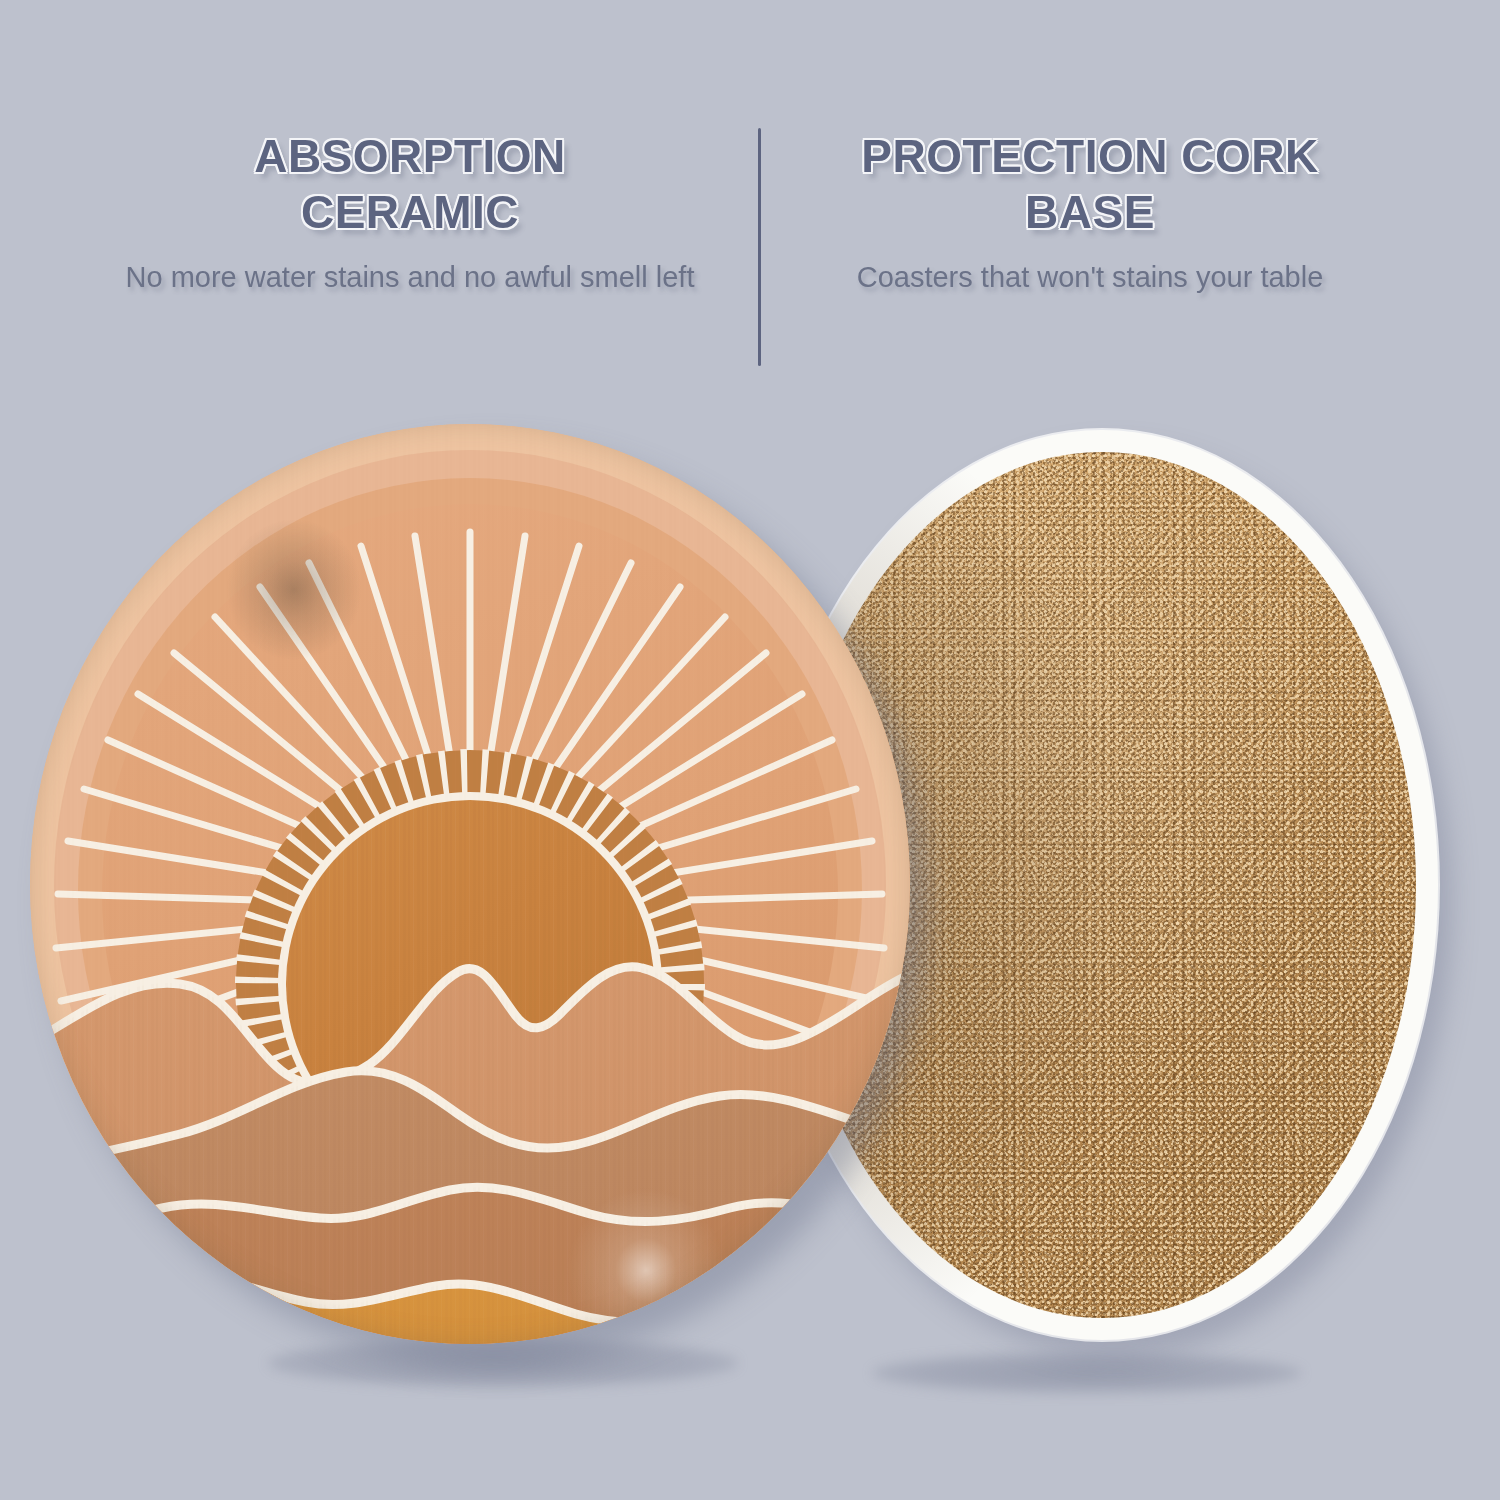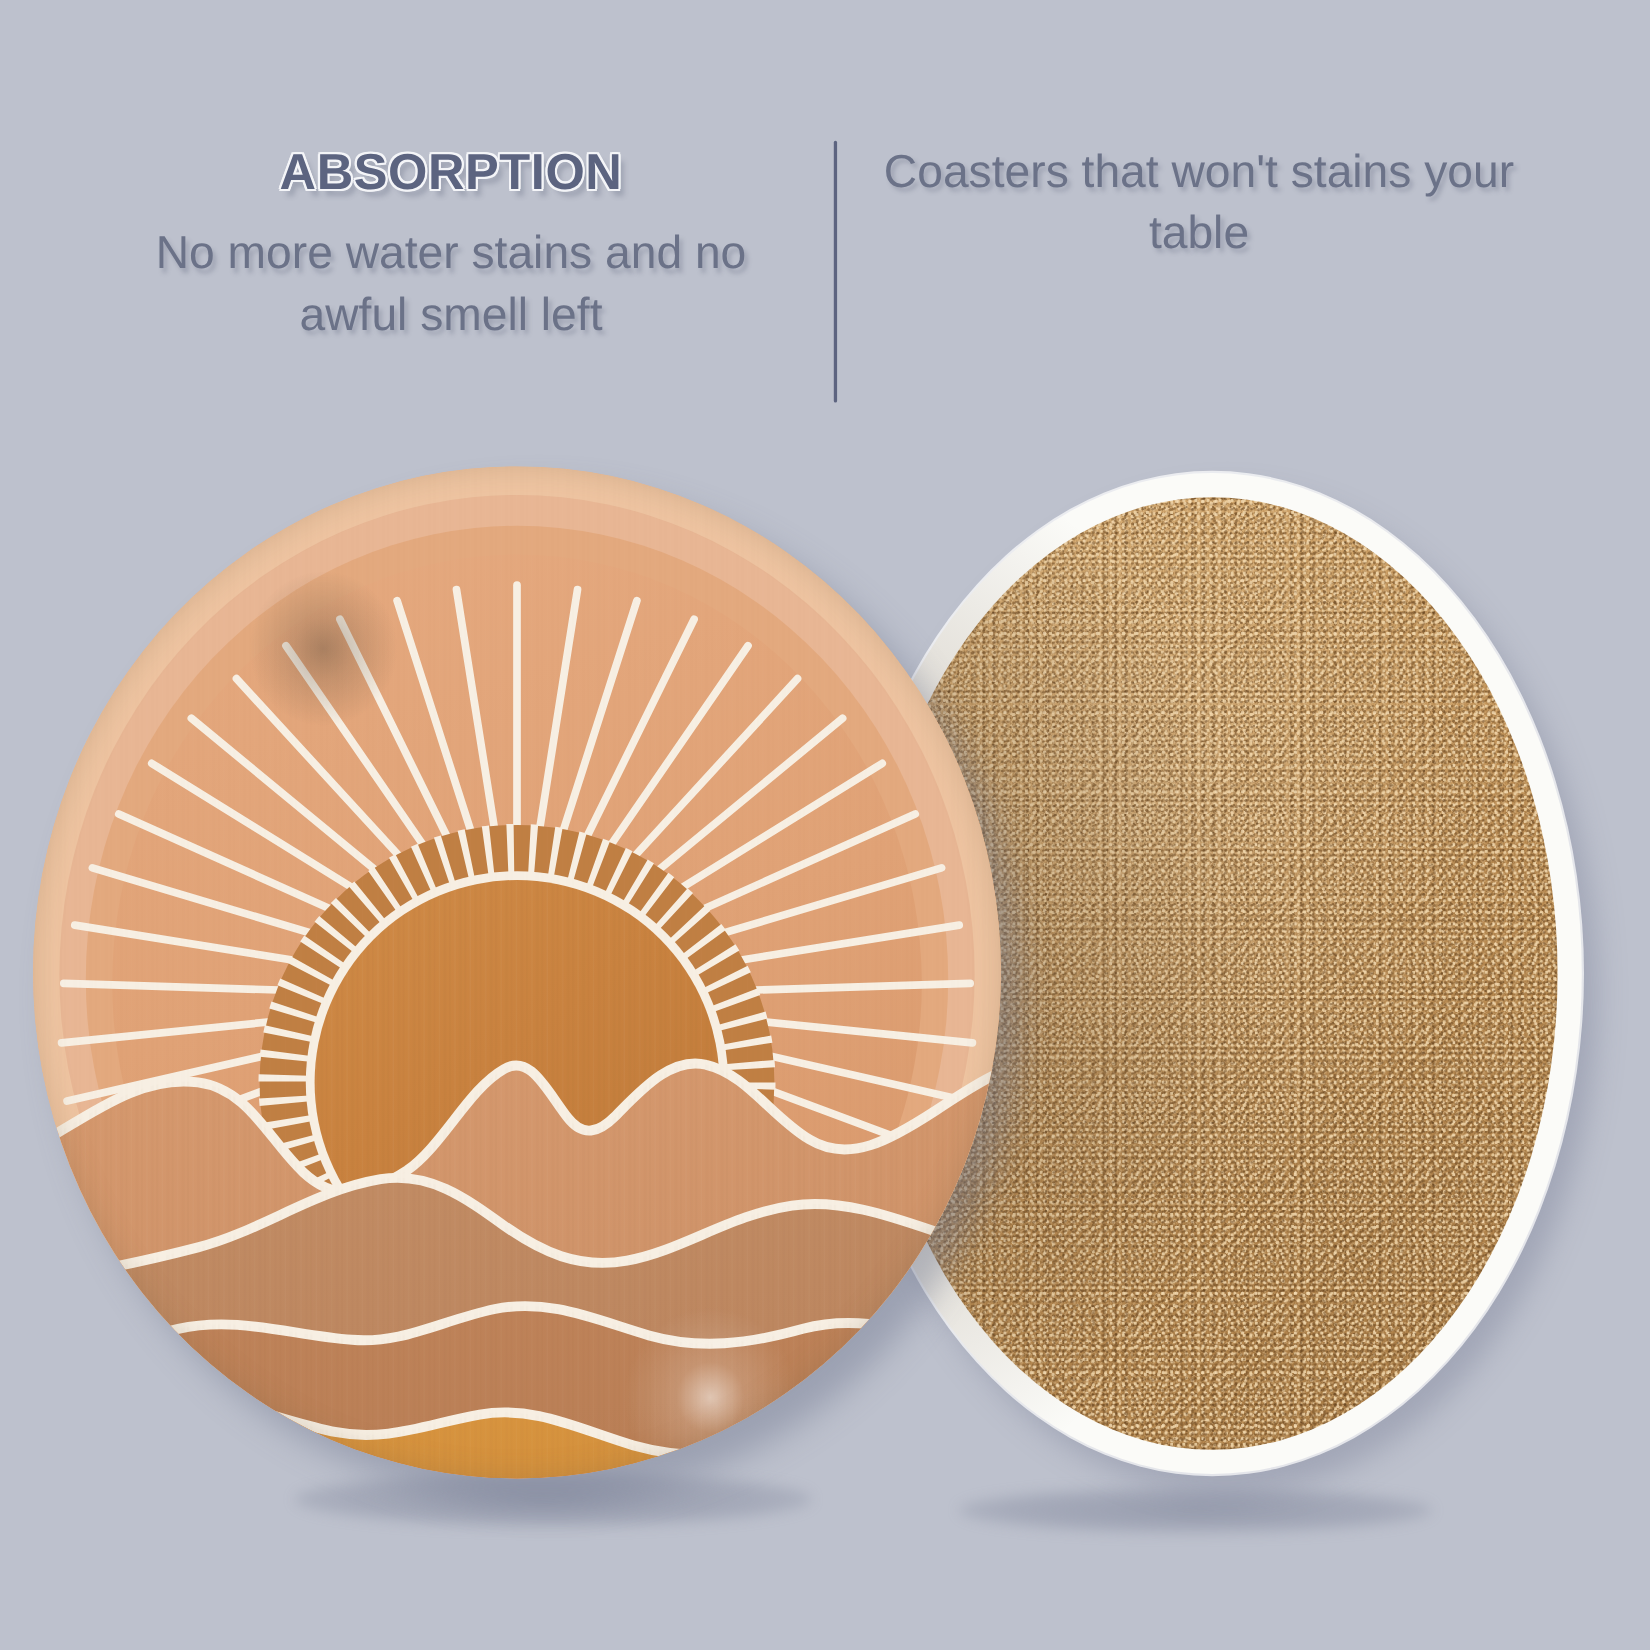--- a/index.html
+++ b/index.html
@@ -45,21 +45,21 @@
        1.6px -1.6px 0 #f4f5f8,
       -1.6px  1.6px 0 #f4f5f8,
        1.6px  1.6px 0 #f4f5f8,
        0     -2px   0 #f4f5f8,
        0      2px   0 #f4f5f8,
       -2px    0     0 #f4f5f8,
        2px    0     0 #f4f5f8,
        5px    6px   5px rgba(90,96,120,0.30);
   }
   .feature-sub {
-    font-size: 42px;
+    font-size: 29px;
     font-weight: normal;
     line-height: 1.32;
     color: #6b7288;
     margin: 0;
     text-shadow: 3px 4px 4px rgba(100,106,128,0.35);
   }
 
   .divider {
     position: absolute;
     left: 758px;
@@ -194,27 +194,32 @@
   }
 </style>
 </head>
 <body style="background: rgb(189, 193, 205);">
 
 <div class="feature-band">
 
   <div class="feature-col left">
     <div class="feature-title">
       <span>ABSORPTION</span><br>
+      <span>CERAMIC</span>
     </div>
     <p class="feature-sub">No more water stains and no awful smell left</p>
   </div>
 
   <div class="divider"></div>
 
   <div class="feature-col right">
+    <div class="feature-title">
+      <span>PROTECTION CORK</span><br>
+      <span>BASE</span>
+    </div>
     <p class="feature-sub">Coasters that won't stains your table</p>
   </div>
 
 </div>
 
 <div class="stage">
 
   <div class="table-shadow left-sh"></div>
   <div class="table-shadow right-sh"></div>
 

